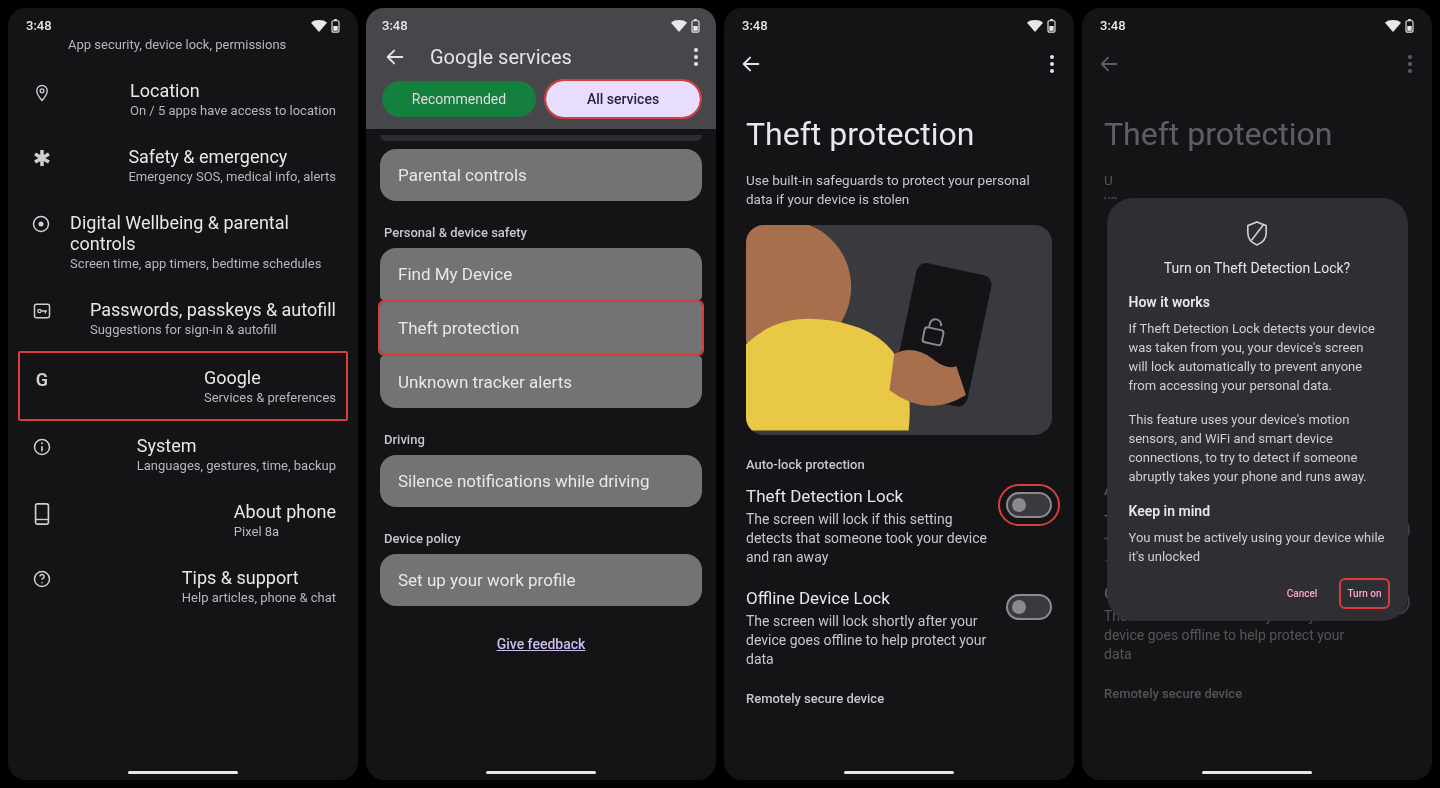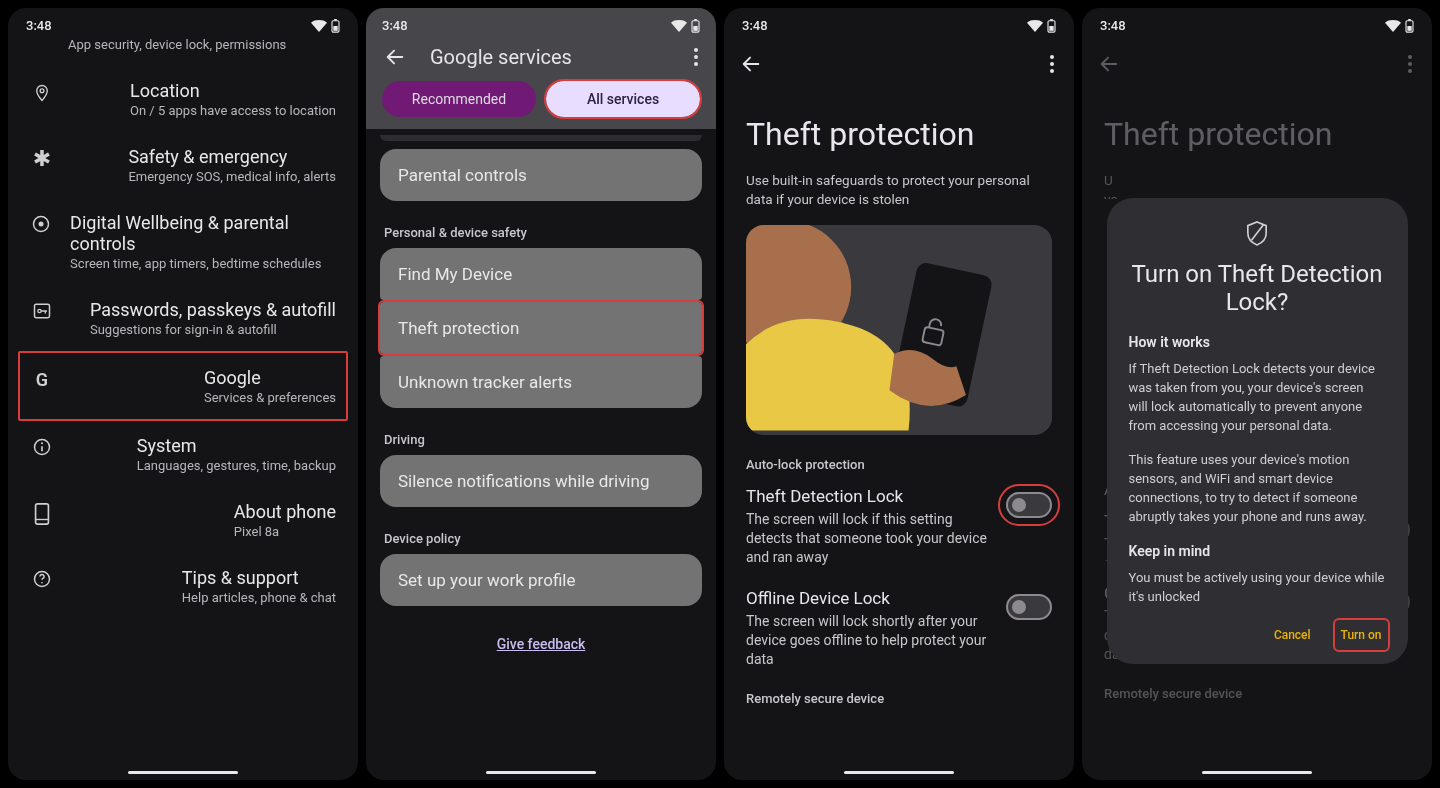--- a/index.html
+++ b/index.html
@@ -90,21 +90,21 @@
   .app-bar-title { font-size: 20px; color: #e6e3e9; flex: 1; }
   .kebab { width: 4px; display: flex; flex-direction: column; gap: 3px; align-items:center;}
   .kebab span { width: 4px; height: 4px; background: #e6e3e9; border-radius: 50%; }
   .tabs { display: flex; gap: 10px; padding: 0 8px; }
   .tab {
     flex: 1;
     text-align: center;
     padding: 10px 0;
     border-radius: 20px;
     font-size: 14px;
-    background: #701a75;
+    background: #15803d;
     color: #dedde1;
   }
   .tab.active {
     background: #e9ddff;
     color: #2b2340;
     font-weight: 500;
   }
   .tab.red-box { outline: 2px solid #d63d3d; outline-offset: 0; }
   .sec-body { padding: 0 14px; overflow: hidden; }
   .pill-row {
@@ -178,25 +178,25 @@
   .dialog {
     margin-top: 190px;
     width: 86%;
     background: #2f2e32;
     border-radius: 26px;
     padding: 22px 22px 16px;
     color: #e8e6ec;
     pointer-events: auto;
   }
   .dialog-icon { text-align: center; margin-bottom: 10px; }
-  .dialog-title { text-align: center; font-size: 24px; margin-bottom: 18px; }
+  .dialog-title { text-align: center; font-size: 14px; margin-bottom: 18px; }
   .dialog-h { font-size: 14px; font-weight: 600; margin-bottom: 10px; }
   .dialog-p { font-size: 13px; color: #cfced2; line-height: 1.45; margin-bottom: 16px; }
   .dialog-actions { display: flex; justify-content: flex-end; gap: 22px; margin-top: 12px; align-items:center;}
-  .dialog-btn { color: #eab308; font-size: 12px; font-weight: 500; padding: 6px 4px; }
+  .dialog-btn { color: #f9a8d4; font-size: 10px; font-weight: 500; padding: 6px 4px; }
   .dialog-btn.red-box { outline: 2px solid #d63d3d; outline-offset: 2px; border-radius:2px;}
   .dim { opacity: 0.35; }
 </style>
 </head>
 <body>
 
 <div class="phone">
   <div class="status-bar">
     <span>3:48</span>
     <span class="status-icons">

